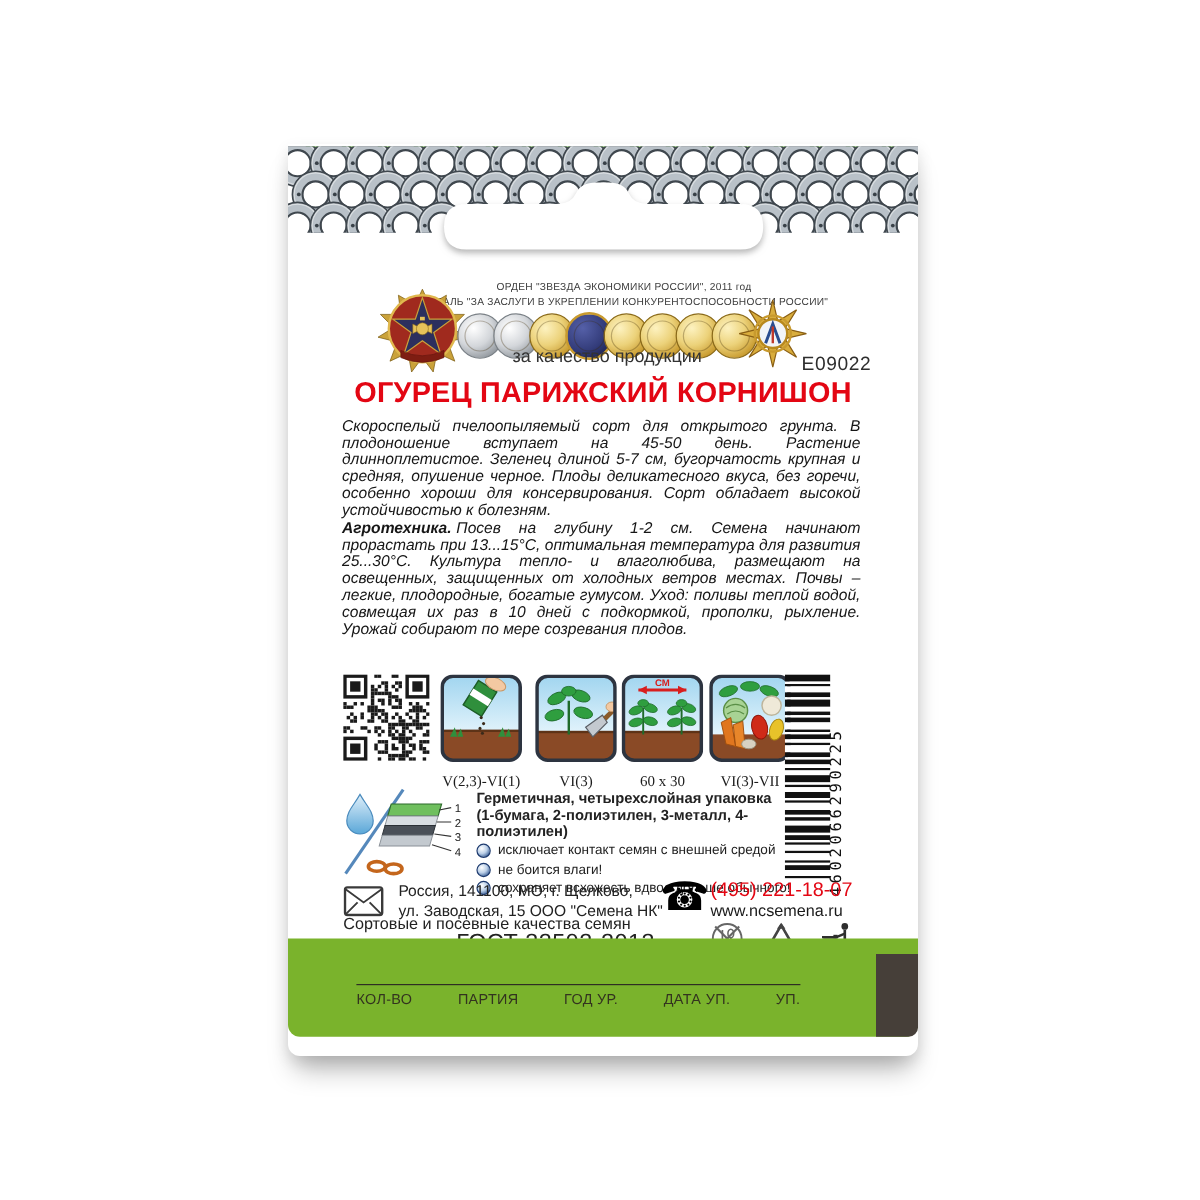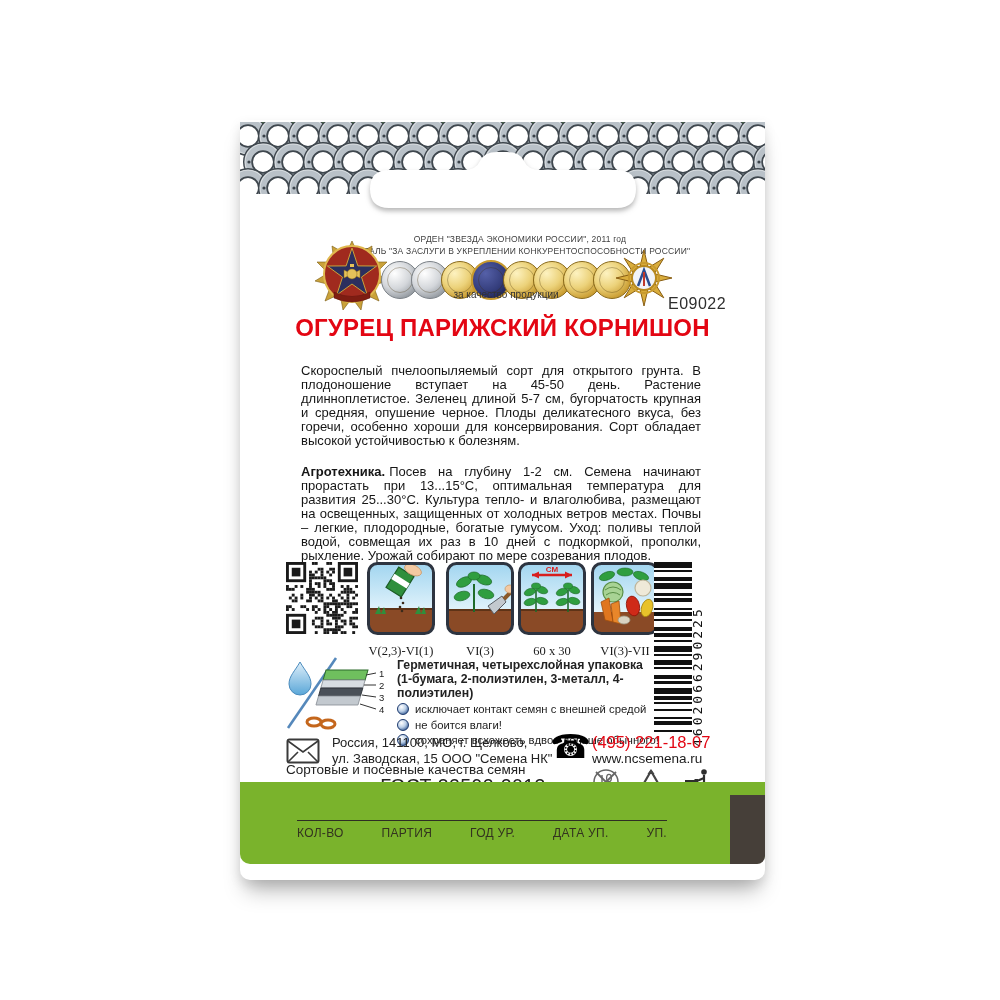--- a/index.html
+++ b/index.html
@@ -16,29 +16,29 @@
   .awards-l1{top:114px}.awards-l2{top:126px}
   .order-left{position:absolute;left:74px;top:120px;}
   .order-right{position:absolute;left:374px;top:126px;}
   .medals{position:absolute;left:146px;top:140px;width:240px;display:flex;justify-content:center;align-items:center;}
   .medal{width:36px;height:36px;border-radius:50%;margin-left:-8px;position:relative;flex:0 0 auto;}
   .medal:first-child{margin-left:0;}
   .medal::after{content:"";position:absolute;inset:5px;border-radius:50%;border:1px solid rgba(60,40,0,.30);}
   .m-silver{background:radial-gradient(circle at 35% 32%,#ffffff,#d3d6da 45%,#949aa0 78%,#6e747a);border:1px solid #7a8086;}
   .m-gold{background:radial-gradient(circle at 35% 32%,#fdf2c0,#ecd27a 42%,#c89a2e 78%,#9a7116);border:1px solid #8a6a1a;}
   .m-navy{background:radial-gradient(circle at 35% 32%,#5560a8,#333c7a 55%,#1f2450 85%);border:2px solid #c89a2e;}
-  .qa{position:absolute;left:146px;top:169px;width:240px;text-align:center;font-size:10px;color:#333;}
+  .qa{position:absolute;left:146px;top:169px;width:240px;text-align:center;font-size:15px;color:#333;}
   .pcode{position:absolute;left:428px;top:175px;font-size:16px;color:#2e2e2e;letter-spacing:.5px;}
 
   .title{position:absolute;top:194px;left:0;width:100%;text-align:center;
          font-size:24px;font-weight:bold;color:#e30613;letter-spacing:.2px;}
 
   .bodytext{position:absolute;left:45px;top:228px;width:432px;font-size:13px;line-height:14.1px;
             text-align:justify;color:#161616;}
-  .bodytext p{margin:16px;}
+  .bodytext p{margin:0;font-style:italic;}
   .lead{font-weight:bold;margin-right:4px;}
 
   .qr{position:absolute;left:46px;top:442px;width:72px;height:72px;}
   .tile{position:absolute;top:442px;width:68px;height:73px;}
   .t1{left:127px}.t2{left:206px}.t3{left:278px}.t4{left:351px}
   .cap{position:absolute;top:524px;width:110px;text-align:center;
        font-family:"Liberation Serif",serif;font-size:12.5px;color:#1c1c1c;}
   .c1{left:106px}.c2{left:185px}.c3{left:257px}.c4{left:330px}
 
   .barcode{position:absolute;left:414px;top:440px;width:56px;height:188px;}

